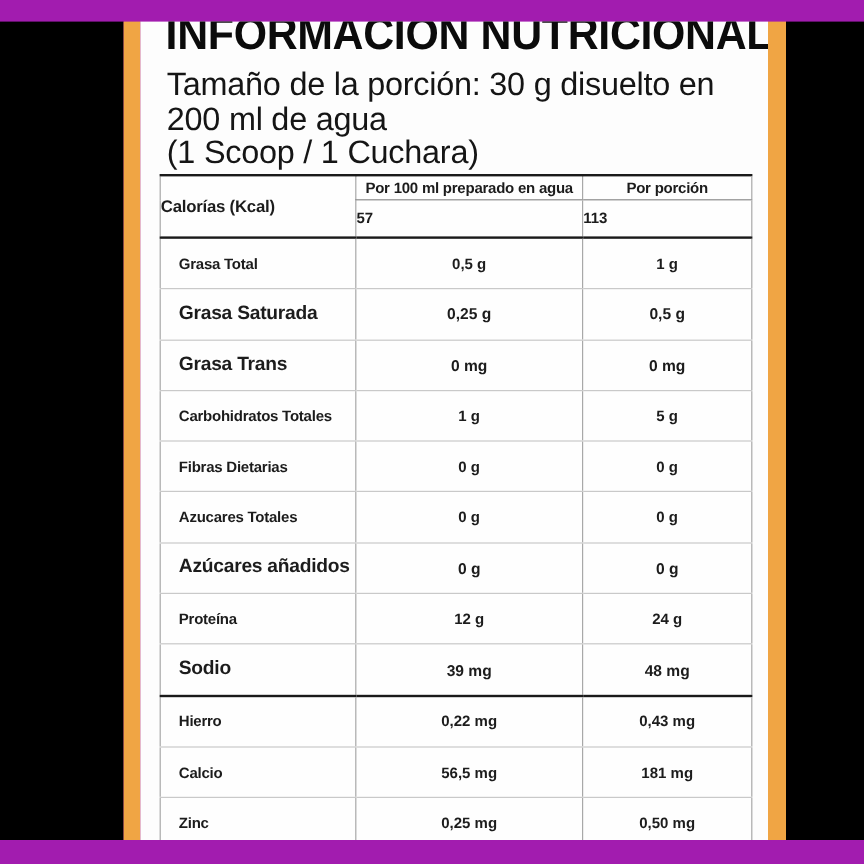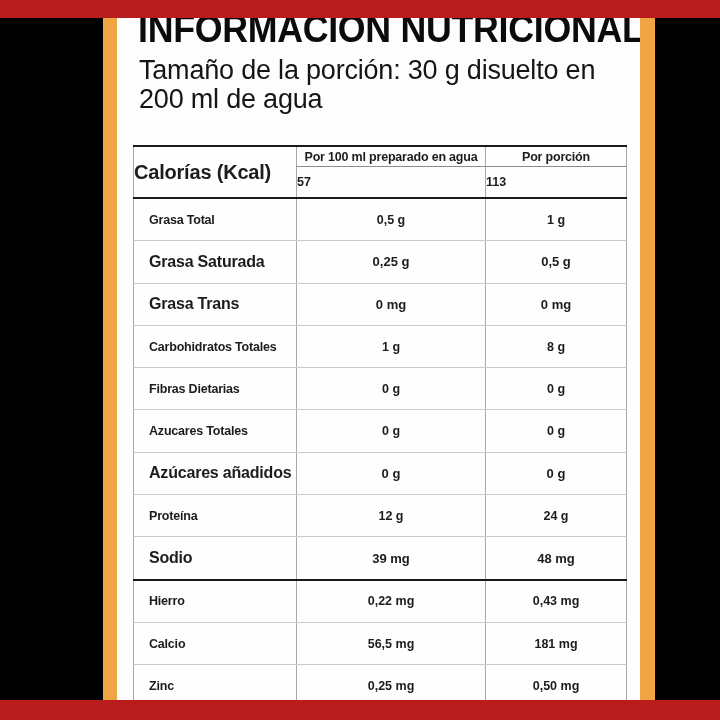--- a/index.html
+++ b/index.html
@@ -5,21 +5,21 @@
   :root{
     --accent-yellow:#F0A544;
     --bar-black:#000000;
   }
   html,body{margin:0;padding:0;}
   body{
     width:720px;height:720px;background:#ffffff;overflow:hidden;
     font-family:"Liberation Sans", sans-serif;color:#111;
     -webkit-font-smoothing:antialiased;
   }
-  .stage{position:relative;width:720px;height:720px;background:#b91c1c;}
+  .stage{position:relative;width:720px;height:720px;background:#a21caf;}
 
   
   .bar{position:absolute;top:18px;height:682px;background:var(--bar-black,#000);}
   .bar.left{left:0;width:103px;}
   .bar.right{left:655px;width:65px;}
   .stripe{position:absolute;top:18px;height:682px;background:var(--accent-yellow,#F0A544);}
   .stripe.left{left:103px;width:14px;}
   .stripe.right{left:640px;width:15px;}
 
   
@@ -49,21 +49,21 @@
   .ntable col.c1{width:163px;}
   .ntable col.c2{width:189px;}
   .ntable col.c3{width:141px;}
   .ntable th,.ntable td{padding:0;vertical-align:middle;font-weight:bold;}
   .ntable .vline{border-left:1px solid #a8a8a8;}
   .col-head{
     height:19px;text-align:center;font-weight:bold;font-size:12.5px;
     border-bottom:1px solid #8c8c8c;letter-spacing:-0.2px;
   }
   .cal-label{
-    text-align:left;padding-left:15px;font-weight:bold;font-size:20px;
+    text-align:left;padding-left:15px;font-weight:bold;font-size:14px;
     border-bottom:2px solid #1a1a1a;letter-spacing:-0.2px;
   }
   .cal-val{
     height:30px;text-align:left;font-size:12.5px;
     border-bottom:2px solid #1a1a1a;
   }
   .ntable tr.row td{height:41.3px;border-bottom:1px solid #c9c9c9;}
   .ntable tr.row td.lbl{text-align:left;padding-left:15px;letter-spacing:-0.2px;}
   .ntable tr.row td.val{text-align:center;}
   .ntable tr.row.bold td.lbl{font-weight:bold;font-size:16px;}
@@ -80,20 +80,21 @@
   <div class="stripe left"></div>
   <div class="stripe right"></div>
   <div class="bar right"></div>
 
   <div class="label-panel">
 
     <h1 class="label-title">INFORMACIÓN NUTRICIONAL</h1>
 
     <div class="intro">
       <div>Tamaño de la porción: 30 g disuelto en 200 ml de agua</div>
+      <div>(1 Scoop / 1 Cuchara)</div>
     </div>
 
     <table class="ntable">
       <colgroup>
           <col class="c1">
           <col class="c2">
           <col class="c3">
         </colgroup>
       <tbody>
         <tr>
@@ -117,21 +118,21 @@
           <td class="val vline">0,5 g</td>
         </tr>
         <tr class="row bold">
           <td class="lbl">Grasa Trans</td>
           <td class="val vline">0 mg</td>
           <td class="val vline">0 mg</td>
         </tr>
         <tr class="row">
           <td class="lbl">Carbohidratos Totales</td>
           <td class="val vline">1 g</td>
-          <td class="val vline">8 g</td>
+          <td class="val vline">5 g</td>
         </tr>
         <tr class="row">
           <td class="lbl">Fibras Dietarias</td>
           <td class="val vline">0 g</td>
           <td class="val vline">0 g</td>
         </tr>
         <tr class="row">
           <td class="lbl">Azucares Totales</td>
           <td class="val vline">0 g</td>
           <td class="val vline">0 g</td>

